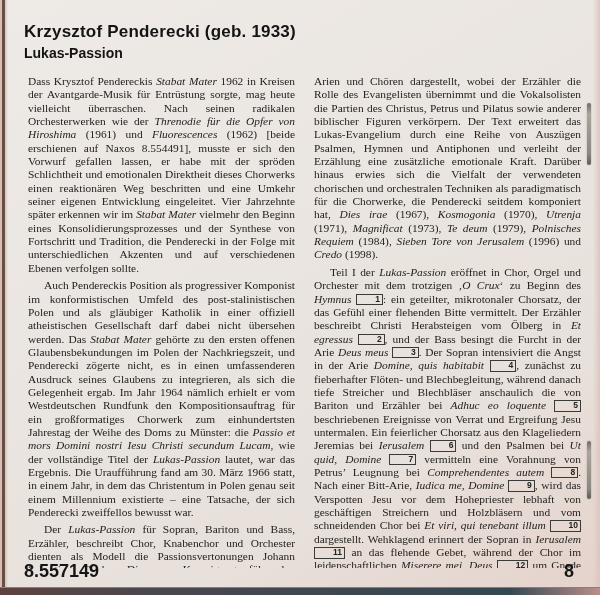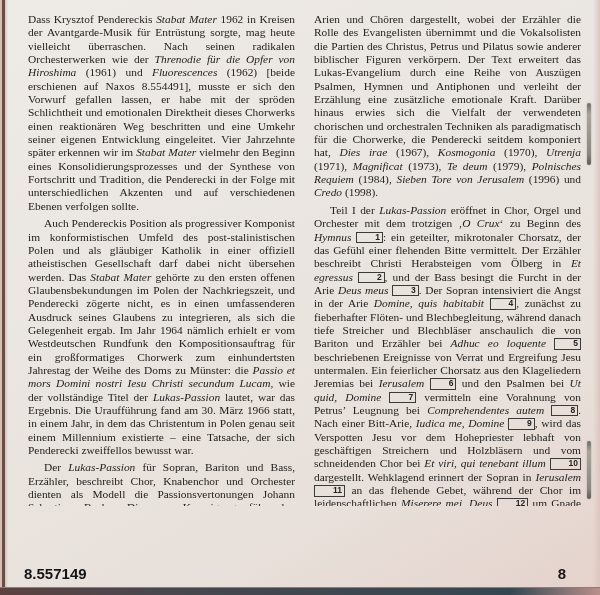--- a/index.html
+++ b/index.html
@@ -59,31 +59,35 @@
   .it{font-style:italic}
   .tracknum{
     display:inline-block;
     font-family:"Liberation Sans",sans-serif;font-weight:bold;
     font-size:8.5px;line-height:9.5px;
     border:1px solid #3a3a38;padding:0 2px;
     vertical-align:1px;color:#232220;white-space:nowrap;
   }
 
   .footer{
-    position:absolute;left:24px;right:34px;bottom:13px;
+    position:absolute;left:24px;right:26px;bottom:13px;
     display:flex;justify-content:space-between;align-items:baseline;
     font-family:"Liberation Sans",sans-serif;font-weight:bold;
-    font-size:15px;color:#151515;
+    font-size:18px;color:#151515;
   }
 </style>
 </head>
 <body>
 
 <div class="page">
 
+  <div class="header">
+    <div class="title">Krzysztof Penderecki (geb. 1933)</div>
+    <div class="subtitle">Lukas-Passion</div>
+  </div>
 
   <div class="columns">
     <div class="col">
       <p><span>Dass Krysztof Pendereckis </span><span class="it">Stabat Mater</span><span> 1962 in Kreisen der Avantgarde-Musik für Entrüstung sorgte, mag heute vielleicht überraschen. Nach seinen radikalen Orchesterwerken wie der </span><span class="it">Threnodie für die Opfer von Hiroshima</span><span> (1961) und </span><span class="it">Fluorescences</span><span> (1962) [beide erschienen auf Naxos 8.554491], musste er sich den Vorwurf gefallen lassen, er habe mit der spröden Schlichtheit und emotionalen Direktheit dieses Chorwerks einen reaktionären Weg beschritten und eine Umkehr seiner eigenen Entwicklung eingeleitet. Vier Jahrzehnte später erkennen wir im </span><span class="it">Stabat Mater</span><span> vielmehr den Beginn eines Konsolidierungsprozesses und der Synthese von Fortschritt und Tradition, die Penderecki in der Folge mit unterschiedlichen Akzenten und auf verschiedenen Ebenen verfolgen sollte.</span></p>
       <p class="indent"><span>Auch Pendereckis Position als progressiver Komponist im konformistischen Umfeld des post-stalinistischen Polen und als gläubiger Katholik in einer offiziell atheistischen Gesellschaft darf dabei nicht übersehen werden. Das </span><span class="it">Stabat Mater</span><span> gehörte zu den ersten offenen Glaubensbekundungen im Polen der Nachkriegszeit, und Penderecki zögerte nicht, es in einen umfassenderen Ausdruck seines Glaubens zu integrieren, als sich die Gelegenheit ergab. Im Jahr 1964 nämlich erhielt er vom Westdeutschen Rundfunk den Kompositionsauftrag für ein großformatiges Chorwerk zum einhundertsten Jahrestag der Weihe des Doms zu Münster: die </span><span class="it">Passio et mors Domini nostri Iesu Christi secundum Lucam</span><span>, wie der vollständige Titel der </span><span class="it">Lukas-Passion</span><span> lautet, war das Ergebnis. Die Uraufführung fand am 30. März 1966 statt, in einem Jahr, in dem das Christentum in Polen genau seit einem Millennium existierte – eine Tatsache, der sich Penderecki zweiffellos bewusst war.</span></p>
       <p class="indent"><span>Der </span><span class="it">Lukas-Passion</span><span> für Sopran, Bariton und Bass, Erzähler, beschreibt Chor, Knabenchor und Orchester dienten als Modell die Passionsvertonungen Johann Sebastian Bachs. Die zur Kreuzigung führenden Ereignisse werden in einer Abfolge von Erzählungen,</span></p>
     </div>
     <div class="col">
       <p><span>Arien und Chören dargestellt, wobei der Erzähler die Rolle des Evangelisten übernimmt und die Vokalsolisten die Partien des Christus, Petrus und Pilatus sowie anderer biblischer Figuren verkörpern. Der Text erweitert das Lukas-Evangelium durch eine Reihe von Auszügen Psalmen, Hymnen und Antiphonen und verleiht der Erzählung eine zusätzliche emotionale Kraft. Darüber hinaus erwies sich die Vielfalt der verwendeten chorischen und orchestralen Techniken als paradigmatisch für die Chorwerke, die Penderecki seitdem komponiert hat, </span><span class="it">Dies irae</span><span> (1967), </span><span class="it">Kosmogonia</span><span> (1970), </span><span class="it">Utrenja</span><span> (1971), </span><span class="it">Magnificat</span><span> (1973), </span><span class="it">Te deum</span><span> (1979), </span><span class="it">Polnisches Requiem</span><span> (1984), </span><span class="it">Sieben Tore von Jerusalem</span><span> (1996) und </span><span class="it">Credo</span><span> (1998).</span></p>
       <p class="indent"><span>Teil I der </span><span class="it">Lukas-Passion</span><span> eröffnet in Chor, Orgel und Orchester mit dem trotzigen ‚</span><span class="it">O Crux</span><span>‘ zu Beginn des </span><span class="it">Hymnus</span><span> </span><span class="tracknum">1</span><span>: ein geteilter, mikrotonaler Chorsatz, der das Gefühl einer flehenden Bitte vermittelt. Der Erzähler beschreibt Christi Herabsteigen vom Ölberg in </span><span class="it">Et egressus</span><span> </span><span class="tracknum">2</span><span>, und der Bass besingt die Furcht in der Arie </span><span class="it">Deus meus</span><span> </span><span class="tracknum">3</span><span>. Der Sopran intensiviert die Angst in der Arie </span><span class="it">Domine, quis habitabit</span><span> </span><span class="tracknum">4</span><span>, zunächst zu fieberhafter Flöten- und Blechbegleitung, während danach tiefe Streicher und Blechbläser anschaulich die von Bariton und Erzähler bei </span><span class="it">Adhuc eo loquente</span><span> </span><span class="tracknum">5</span><span> beschriebenen Ereignisse von Verrat und Ergreifung Jesu untermalen. Ein feierlicher Chorsatz aus den Klageliedern Jeremias bei </span><span class="it">Ierusalem</span><span> </span><span class="tracknum">6</span><span> und den Psalmen bei </span><span class="it">Ut quid, Domine</span><span> </span><span class="tracknum">7</span><span> vermitteln eine Vorahnung von Petrus’ Leugnung bei </span><span class="it">Comprehendentes autem</span><span> </span><span class="tracknum">8</span><span>. Nach einer Bitt-Arie, </span><span class="it">Iudica me, Domine</span><span> </span><span class="tracknum">9</span><span>, wird das Verspotten Jesu vor dem Hohepriester lebhaft von geschäftigen Streichern und Holzbläsern und vom schneidenden Chor bei </span><span class="it">Et viri, qui tenebant illum</span><span> </span><span class="tracknum">10</span><span> dargestellt. Wehklagend erinnert der Sopran in </span><span class="it">Ierusalem</span><span> </span><span class="tracknum">11</span><span> an das flehende Gebet, während der Chor im leidenschaftlichen </span><span class="it">Miserere mei, Deus</span><span> </span><span class="tracknum">12</span><span> um Gnade bittet. Teil I endet mit der Szene Jesu vor Pilatus bei </span><span class="it">Et surgens omnis</span><span> </span><span class="tracknum">13</span></p>

